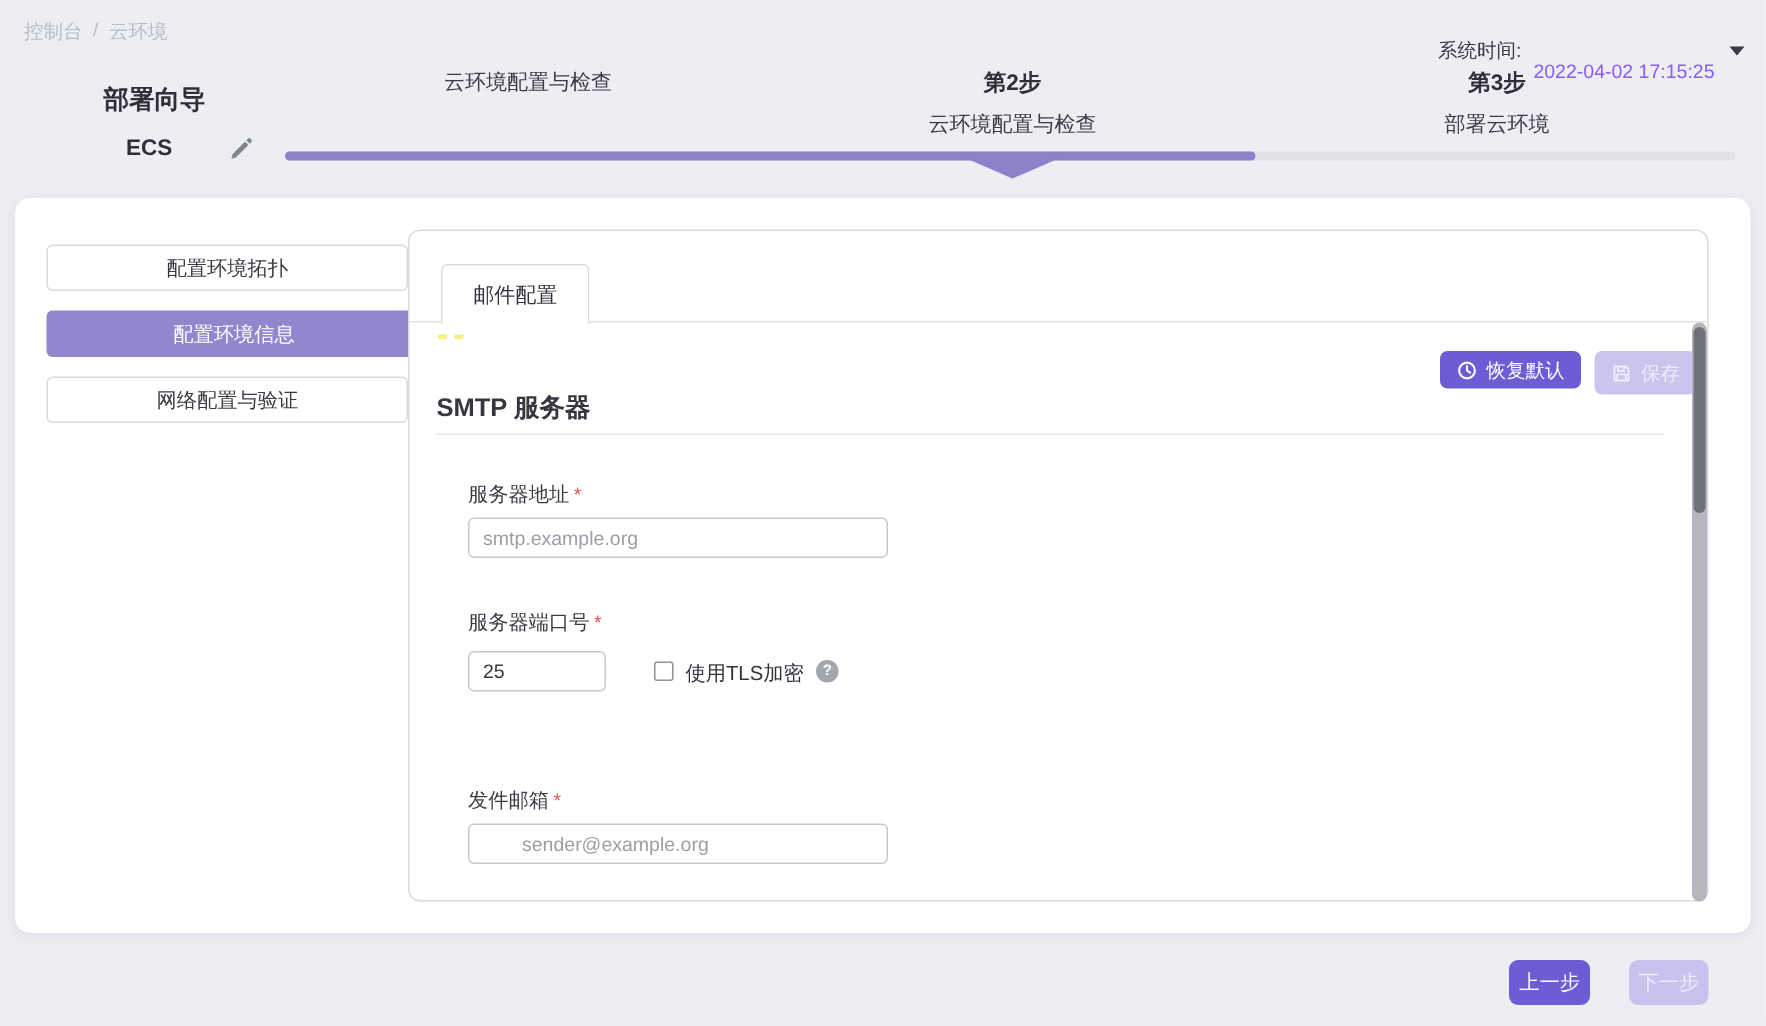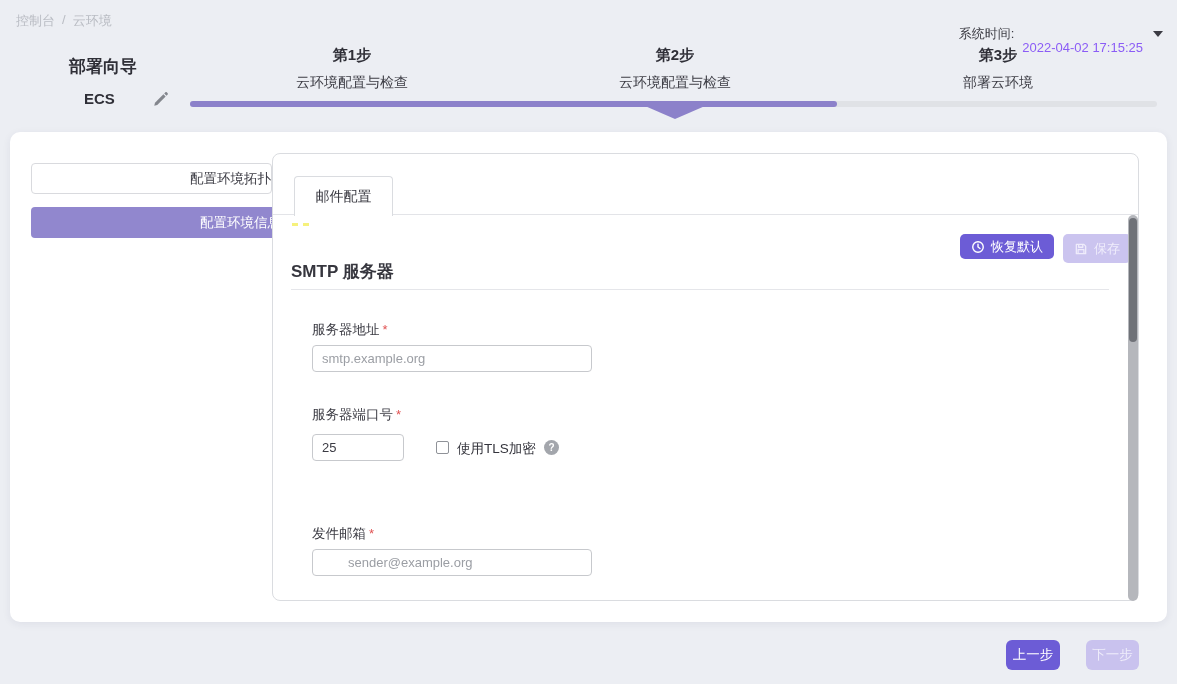--- a/index.html
+++ b/index.html
@@ -22,21 +22,21 @@
   .step { position:absolute; top:46px; width:300px; text-align:center; }
   .step .no { font-size:15px; font-weight:bold; color:#2f2f37; margin-bottom:9px; }
   .step .lb { font-size:14px; color:#3b3b43; }
   .step1 { left:202px; } .step2 { left:525px; } .step3 { left:848px; }
   .progress { position:absolute; left:190px; top:101px; width:967px; height:6px; background:#e0e2e6; border-radius:3px; }
   .progress-fill { position:absolute; left:0; top:0; height:6px; width:647px; background:#8c81ca; border-radius:3px; }
   .progress-arrow { position:absolute; left:455px; top:5px; width:0; height:0; border-left:30px solid transparent; border-right:30px solid transparent; border-top:13px solid #8c81ca; }
 
   
   .outer { position:absolute; left:10px; top:132px; width:1157px; height:490px; background:#fff; border-radius:10px; box-shadow:0 2px 8px rgba(40,40,80,.07); }
-  .side-btn { position:absolute; left:21px; width:241px; height:31px; background:#fff; border:1px solid #d9dade; border-radius:4px; font-size:13.5px; color:#3b3b43; display:flex; align-items:center; justify-content:flex-end; cursor:pointer; }
+  .side-btn { position:absolute; left:21px; width:241px; height:31px; background:#fff; border:1px solid #d9dade; border-radius:4px; font-size:13.5px; color:#3b3b43; display:flex; align-items:center; justify-content:center; cursor:pointer; }
   .side-btn.b1 { top:31px; } .side-btn.b2 { top:75px; width:250px; background:#9187ce; border:none; color:#fff; } .side-btn.b3 { top:119px; }
 
   
   .card { position:absolute; left:262px; top:21px; width:867px; height:448px; background:#fff; border:1px solid #dadce0; border-radius:8px; }
   .tabbar { position:absolute; left:0; top:0; right:0; height:61px; border-bottom:1px solid #e3e4e8; }
   .tab { position:absolute; left:21px; top:22px; width:99px; height:40px; background:#fff; border:1px solid #dadce0; border-bottom:none; border-radius:4px 4px 0 0; font-size:14px; color:#34343c; display:flex; align-items:center; justify-content:center; cursor:pointer; z-index:2; }
   .dashes { position:absolute; left:19px; top:69px; display:flex; gap:5px; }
   .dashes span { width:6px; height:3px; background:#f6f17c; display:block; }
 
   .btn { display:flex; align-items:center; justify-content:center; gap:6px; border:none; border-radius:5px; font-size:13px; cursor:pointer; font-family:inherit; }
@@ -86,21 +86,20 @@
   <div class="wizard-title">部署向导</div>
   <div class="wizard-name">ECS</div>
   <span class="pencil">
     <svg class="icon-svg" width="18" height="18" viewBox="0 0 24 24">
       <path d="M3 21l4-1 11.2-11.2-3-3L4 17l-1 4z" fill="#83868d"></path>
       <path d="M16.3 4.7l3 3 1.6-1.6c.5-.5.5-1.3 0-1.8l-1.2-1.2c-.5-.5-1.3-.5-1.8 0l-1.6 1.6z" fill="#83868d"></path>
     </svg>
   </span>
 
   <div class="step step1">
-    <div class="no">第1步</div>
     <div class="lb">云环境配置与检查</div>
   </div>
   <div class="step step2">
     <div class="no">第2步</div>
     <div class="lb">云环境配置与检查</div>
   </div>
   <div class="step step3">
     <div class="no">第3步</div>
     <div class="lb">部署云环境</div>
   </div>
@@ -108,20 +107,23 @@
     <div class="progress-fill"></div>
     <div class="progress-arrow"></div>
   </div>
 
   <div class="outer">
     <div class="side-btn b1">
       <span>配置环境拓扑</span>
     </div>
     <div class="side-btn b2">
       <span>配置环境信息</span>
+    </div>
+    <div class="side-btn b3">
+      <span>网络配置与验证</span>
     </div>
 
     <div class="card">
       <div class="tabbar"></div>
       <div class="tab">
         <span>邮件配置</span>
       </div>
       <div class="dashes">
           <span></span>
           <span></span>

